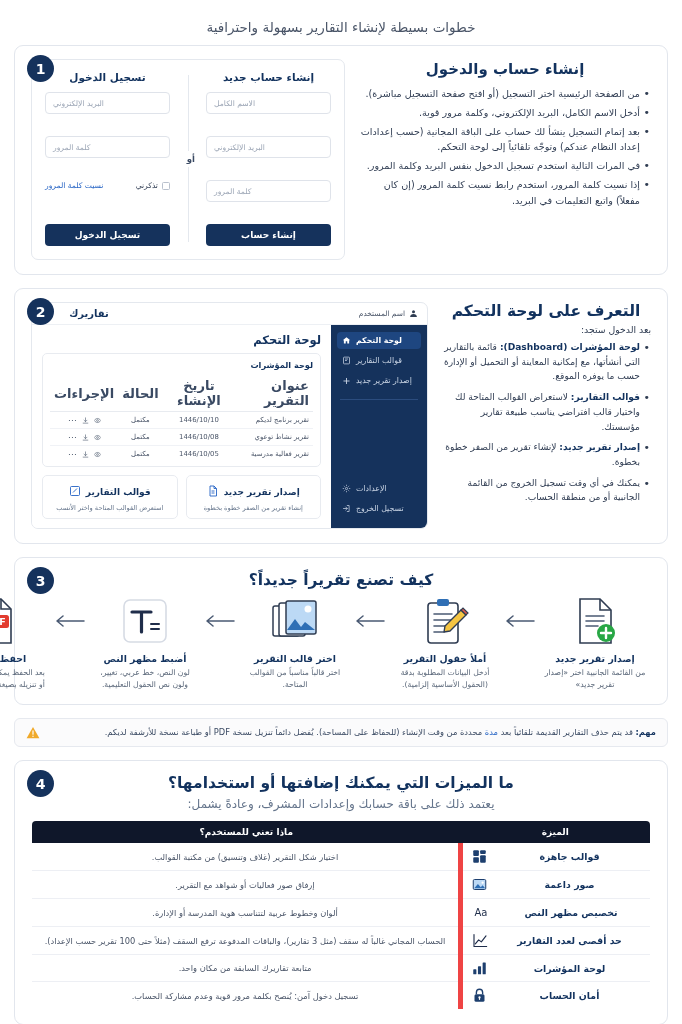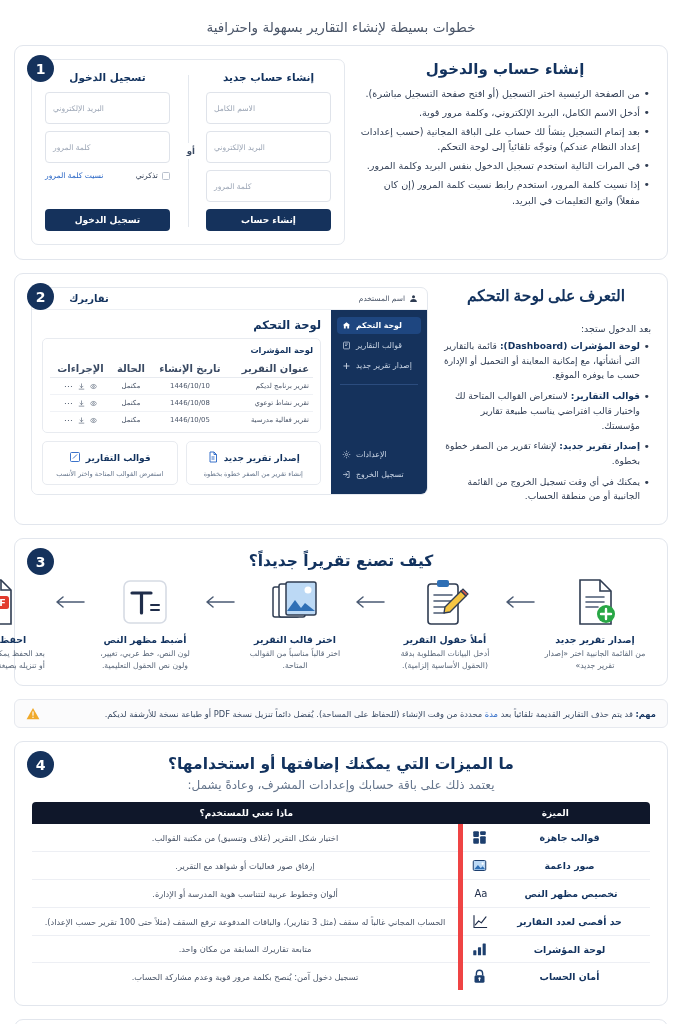--- a/index.html
+++ b/index.html
@@ -107,22 +107,22 @@
   .auth-col h4 {
     font-size: 10.5px;
     font-weight: bold;
     color: #12325e;
     text-align: center;
     margin-bottom: 9px;
   }
   .fake-input {
     border: 1px solid #dfe3ea;
     border-radius: 4px;
-    height: 32px;
-    margin-bottom: 7px;
+    height: 22px;
+    margin-bottom: 22px;
     font-size: 7.6px;
     color: #9aa4b4;
     display: flex;
     align-items: center;
     justify-content: flex-end;
     padding: 0 7px;
     background: #fff;
   }
   .or-divider {
     flex: 0 0 18px;
@@ -172,21 +172,21 @@
     align-items: center;
     justify-content: center;
     font-size: 9px;
     font-weight: bold;
     margin-top: auto;
   }
 
   
   .s2 { display: flex; flex-direction: row; gap: 13px; align-items: flex-start; }
   .s2-text { flex: 0 0 210px; }
-  .s2-text .section-title { text-align: center; margin-bottom: 18px; font-family: Liberation Serif, serif; }
+  .s2-text .section-title { text-align: center; margin-bottom: 4px; }
   .s2-lead { font-size: 9.3px; color: #2f3c52; margin-bottom: 5px; text-align: right; }
   .s2-text .bullets li { font-size: 9.1px; line-height: 1.62; margin-bottom: 6px; }
   .s2-text .bullets b { color: #12325e; }
 
   .dash-mock {
     flex: 1;
     border: 1px solid #e4e8ee;
     border-radius: 7px;
     overflow: hidden;
     background: #fff;
@@ -251,21 +251,21 @@
   .dash-h1 { font-size: 11.5px; font-weight: bold; color: #12325e; margin-bottom: 6px; }
   .panel {
     border: 1px solid #e8ebf0;
     border-radius: 5px;
     padding: 6px 7px 4px 7px;
     margin-bottom: 8px;
   }
   .panel-title { font-size: 8.2px; font-weight: bold; color: #12325e; margin-bottom: 5px; }
   table.rep { width: 100%; border-collapse: collapse; }
   table.rep th {
-    font-size: 10px;
+    font-size: 13px;
     font-weight: bold;
     color: #3a4a63;
     padding: 3px 4px;
     border-bottom: 1px solid #e8ebf0;
     text-align: center;
     margin-top: 11px;
   }
   table.rep th:first-child { text-align: right; }
   table.rep td {
     font-size: 6.9px;

